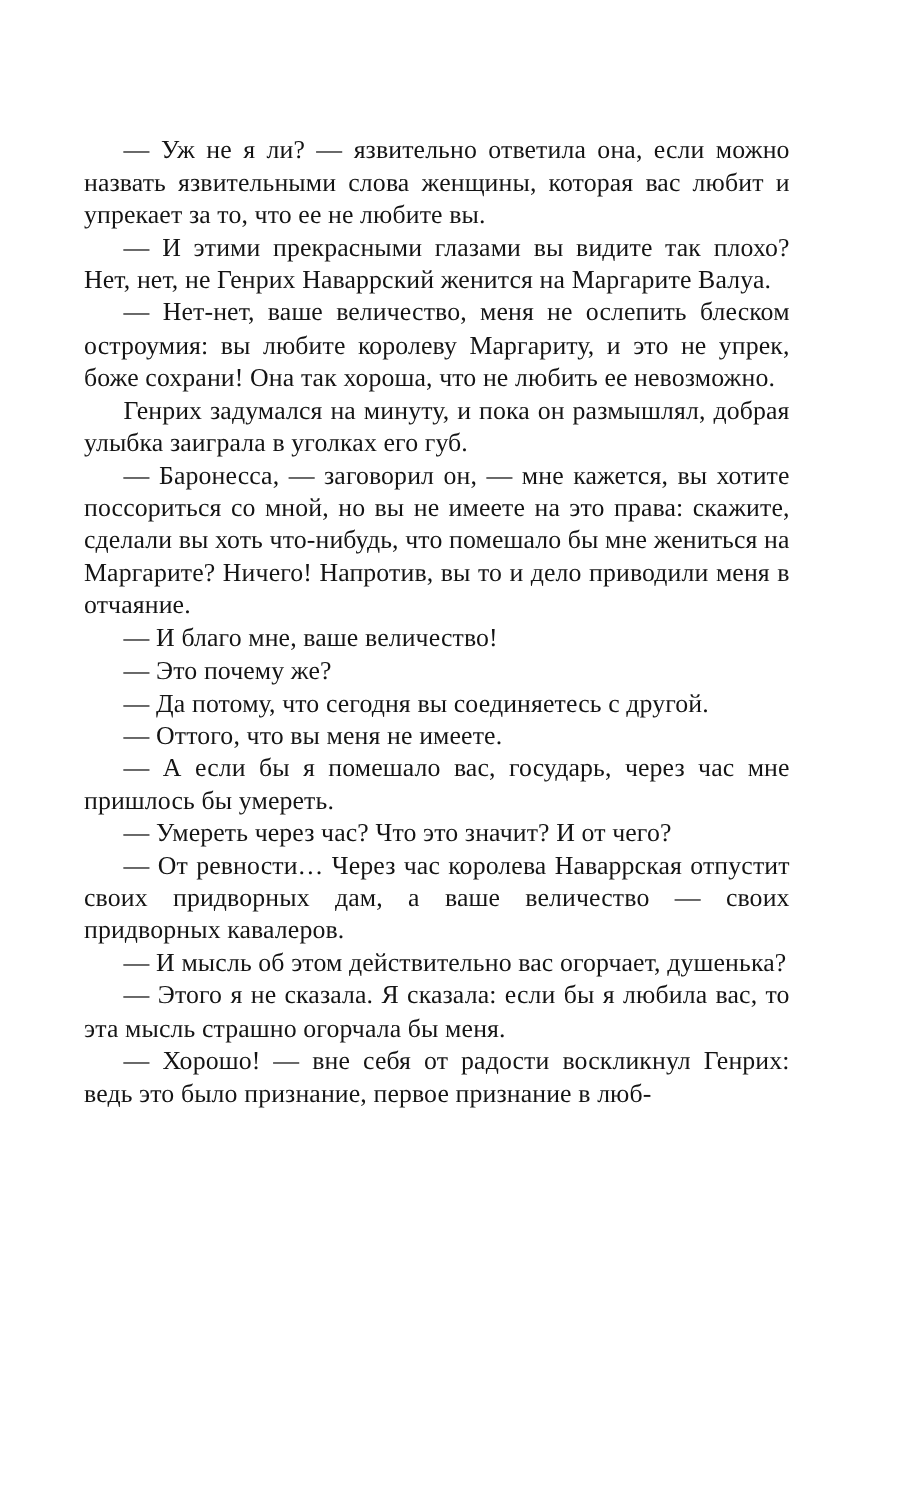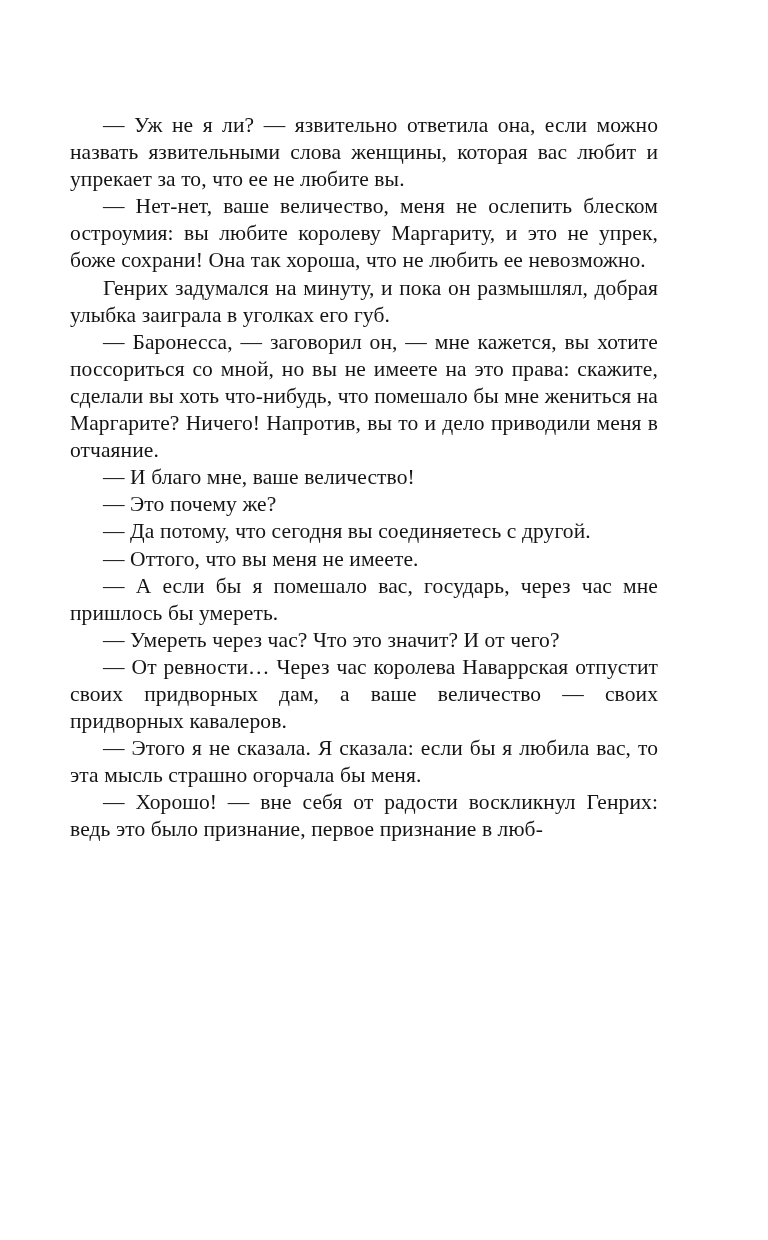--- a/index.html
+++ b/index.html
@@ -49,30 +49,32 @@
   .footer .page-number {
     padding: 0 7px;
   }
 </style>
 </head>
 <body>
 
 <div class="page">
   <div class="text-block">
     <p>— Уж не я ли? — язвительно ответила она, если можно назвать язвительными слова женщины, которая вас любит и упрекает за то, что ее не любите вы.</p>
+    <p>— И этими прекрасными глазами вы видите так плохо? Нет, нет, не Генрих Наваррский женится на Маргарите Валуа.</p>
     <p>— Нет-нет, ваше величество, меня не ослепить блеском остроумия: вы любите королеву Маргариту, и это не упрек, боже сохрани! Она так хороша, что не любить ее невозможно.</p>
     <p>Генрих задумался на минуту, и пока он размышлял, добрая улыбка заиграла в уголках его губ.</p>
     <p>— Баронесса, — заговорил он, — мне кажется, вы хотите поссориться со мной, но вы не имеете на это права: скажите, сделали вы хоть что-нибудь, что помешало бы мне жениться на Маргарите? Ничего! Напротив, вы то и дело приводили меня в отчаяние.</p>
     <p>— И благо мне, ваше величество!</p>
     <p>— Это почему же?</p>
     <p>— Да потому, что сегодня вы соединяетесь с другой.</p>
     <p>— Оттого, что вы меня не имеете.</p>
     <p>— А если бы я помешало вас, государь, через час мне пришлось бы умереть.</p>
     <p>— Умереть через час? Что это значит? И от чего?</p>
     <p>— От ревности… Через час королева Наваррская отпустит своих придворных дам, а ваше величество — своих придворных кавалеров.</p>
+    <p>— И мысль об этом действительно вас огорчает, душенька?</p>
     <p>— Этого я не сказала. Я сказала: если бы я любила вас, то эта мысль страшно огорчала бы меня.</p>
     <p>— Хорошо! — вне себя от радости воскликнул Генрих: ведь это было признание, первое признание в люб-</p>
   </div>
 
   <div class="footer">
     <span class="ornament">◆</span><span class="page-number">17</span><span class="ornament">◆</span>
   </div>
 </div>
 
 </body></html>

